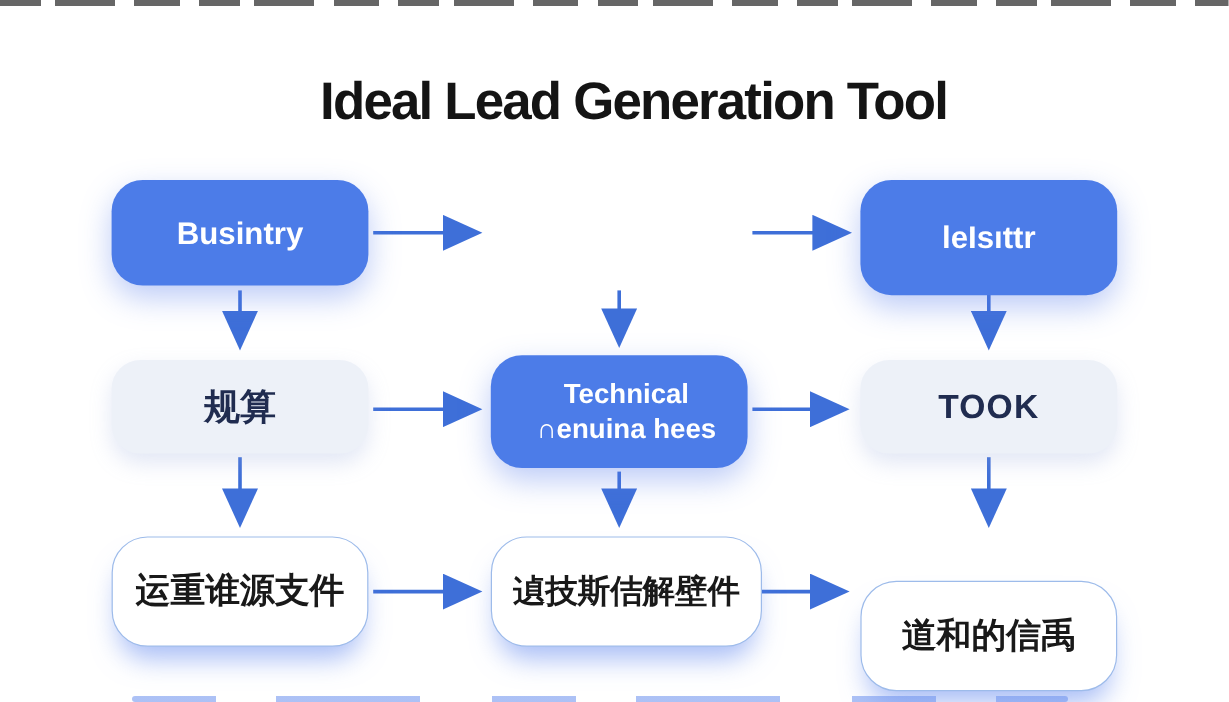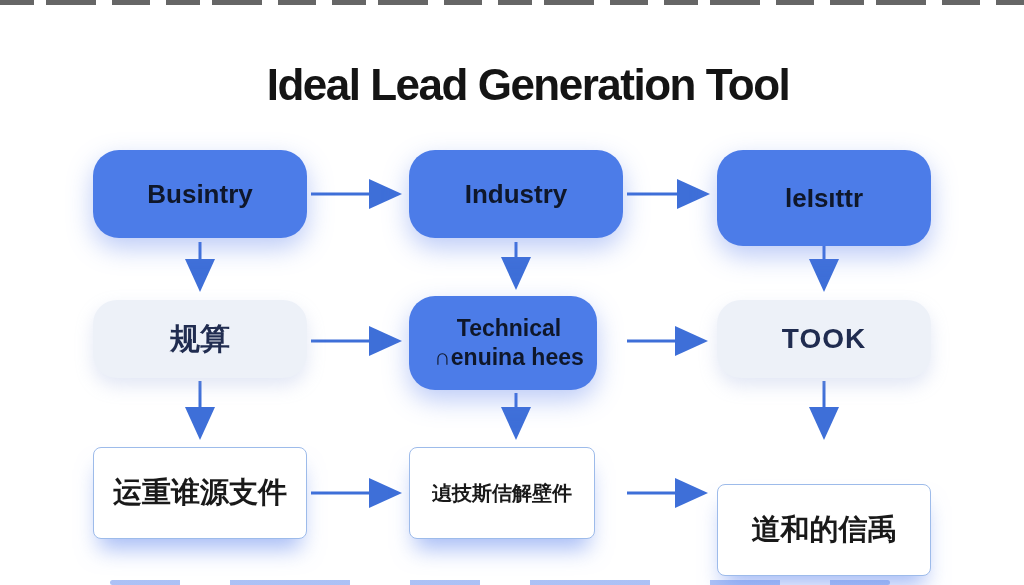--- a/index.html
+++ b/index.html
@@ -33,49 +33,49 @@
     color:#141414;
   }
   .box{
     position:absolute;
     display:flex;align-items:center;justify-content:center;
     text-align:center;
     box-sizing:border-box;
     white-space:pre-line;
   }
   .blue{
-    background:#4c7ce8;color:#0f172a;
+    background:#4c7ce8;color:#ffffff;
     border-radius:26px;
     font-weight:700;font-size:26px;
     box-shadow:0 10px 26px rgba(88,126,234,.40);
   }
   .light{
     background:#edf1f8;color:#202c50;
     border-radius:24px;
     font-weight:700;font-size:30px;
     box-shadow:0 8px 18px rgba(150,170,220,.28);
   }
   .white{
     background:#ffffff;color:#191919;
     border:1.5px solid #9dbbea;
-    border-radius:8px;
+    border-radius:30px;
     font-weight:700;font-size:29px;
     box-shadow:0 16px 22px -6px rgba(96,134,238,.55);
   }
   
   .r1c1{left:93px; top:150px;width:214px;height:88px;}
   .r1c2{left:409px;top:150px;width:214px;height:88px;}
   .r1c3{left:717px;top:150px;width:214px;height:96px;}
   
   .r2c1{left:93px; top:300px;width:214px;height:78px;}
-  .r2c2{left:409px;top:296px;width:188px;height:94px;font-size:23px;line-height:1.25;padding-left:12px;}
+  .r2c2{left:409px;top:296px;width:214px;height:94px;font-size:23px;line-height:1.25;padding-left:12px;}
   .r2c3{left:717px;top:300px;width:214px;height:78px;font-size:28px;letter-spacing:1px;}
   
   .r3c1{left:93px; top:447px;width:214px;height:92px;}
-  .r3c2{left:409px;top:447px;width:186px;height:92px;font-size:20px;font-family:Liberation Serif, serif;}
+  .r3c2{left:409px;top:447px;width:226px;height:92px;font-size:27px;font-family:Liberation Serif, serif;}
   .r3c3{left:717px;top:447px;width:214px;height:92px;margin-top:37px;}
   .arrows{position:absolute;top:0;left:0;width:1024px;height:585px;pointer-events:none;}
 </style>
 </head>
 <body>
 
 <div class="canvas">
 
   <div class="top-crop"></div>
 
@@ -100,21 +100,20 @@
       <line x1="516" y1="242" x2="516" y2="284" marker-end="url(#ah)"></line>
       <line x1="824" y1="242" x2="824" y2="286" marker-end="url(#ah)"></line>
 
       <line x1="200" y1="381" x2="200" y2="434" marker-end="url(#ah)"></line>
       <line x1="516" y1="393" x2="516" y2="434" marker-end="url(#ah)"></line>
       <line x1="824" y1="381" x2="824" y2="434" marker-end="url(#ah)"></line>
     </g>
   </svg>
 
   <div class="box blue r1c1">Busintry</div>
-  <div class="box blue r1c2">Industry</div>
   <div class="box blue r1c3">leIsıttr</div>
 
   <div class="box light r2c1">规算</div>
   <div class="box blue r2c2">Technical
 ∩enuina hees</div>
   <div class="box light r2c3">TOOK</div>
 
   <div class="box white r3c1">运重谁源支件</div>
   <div class="box white r3c2">遉技斯佶解壁件</div>
   <div class="box white r3c3">道和的信禹</div>

